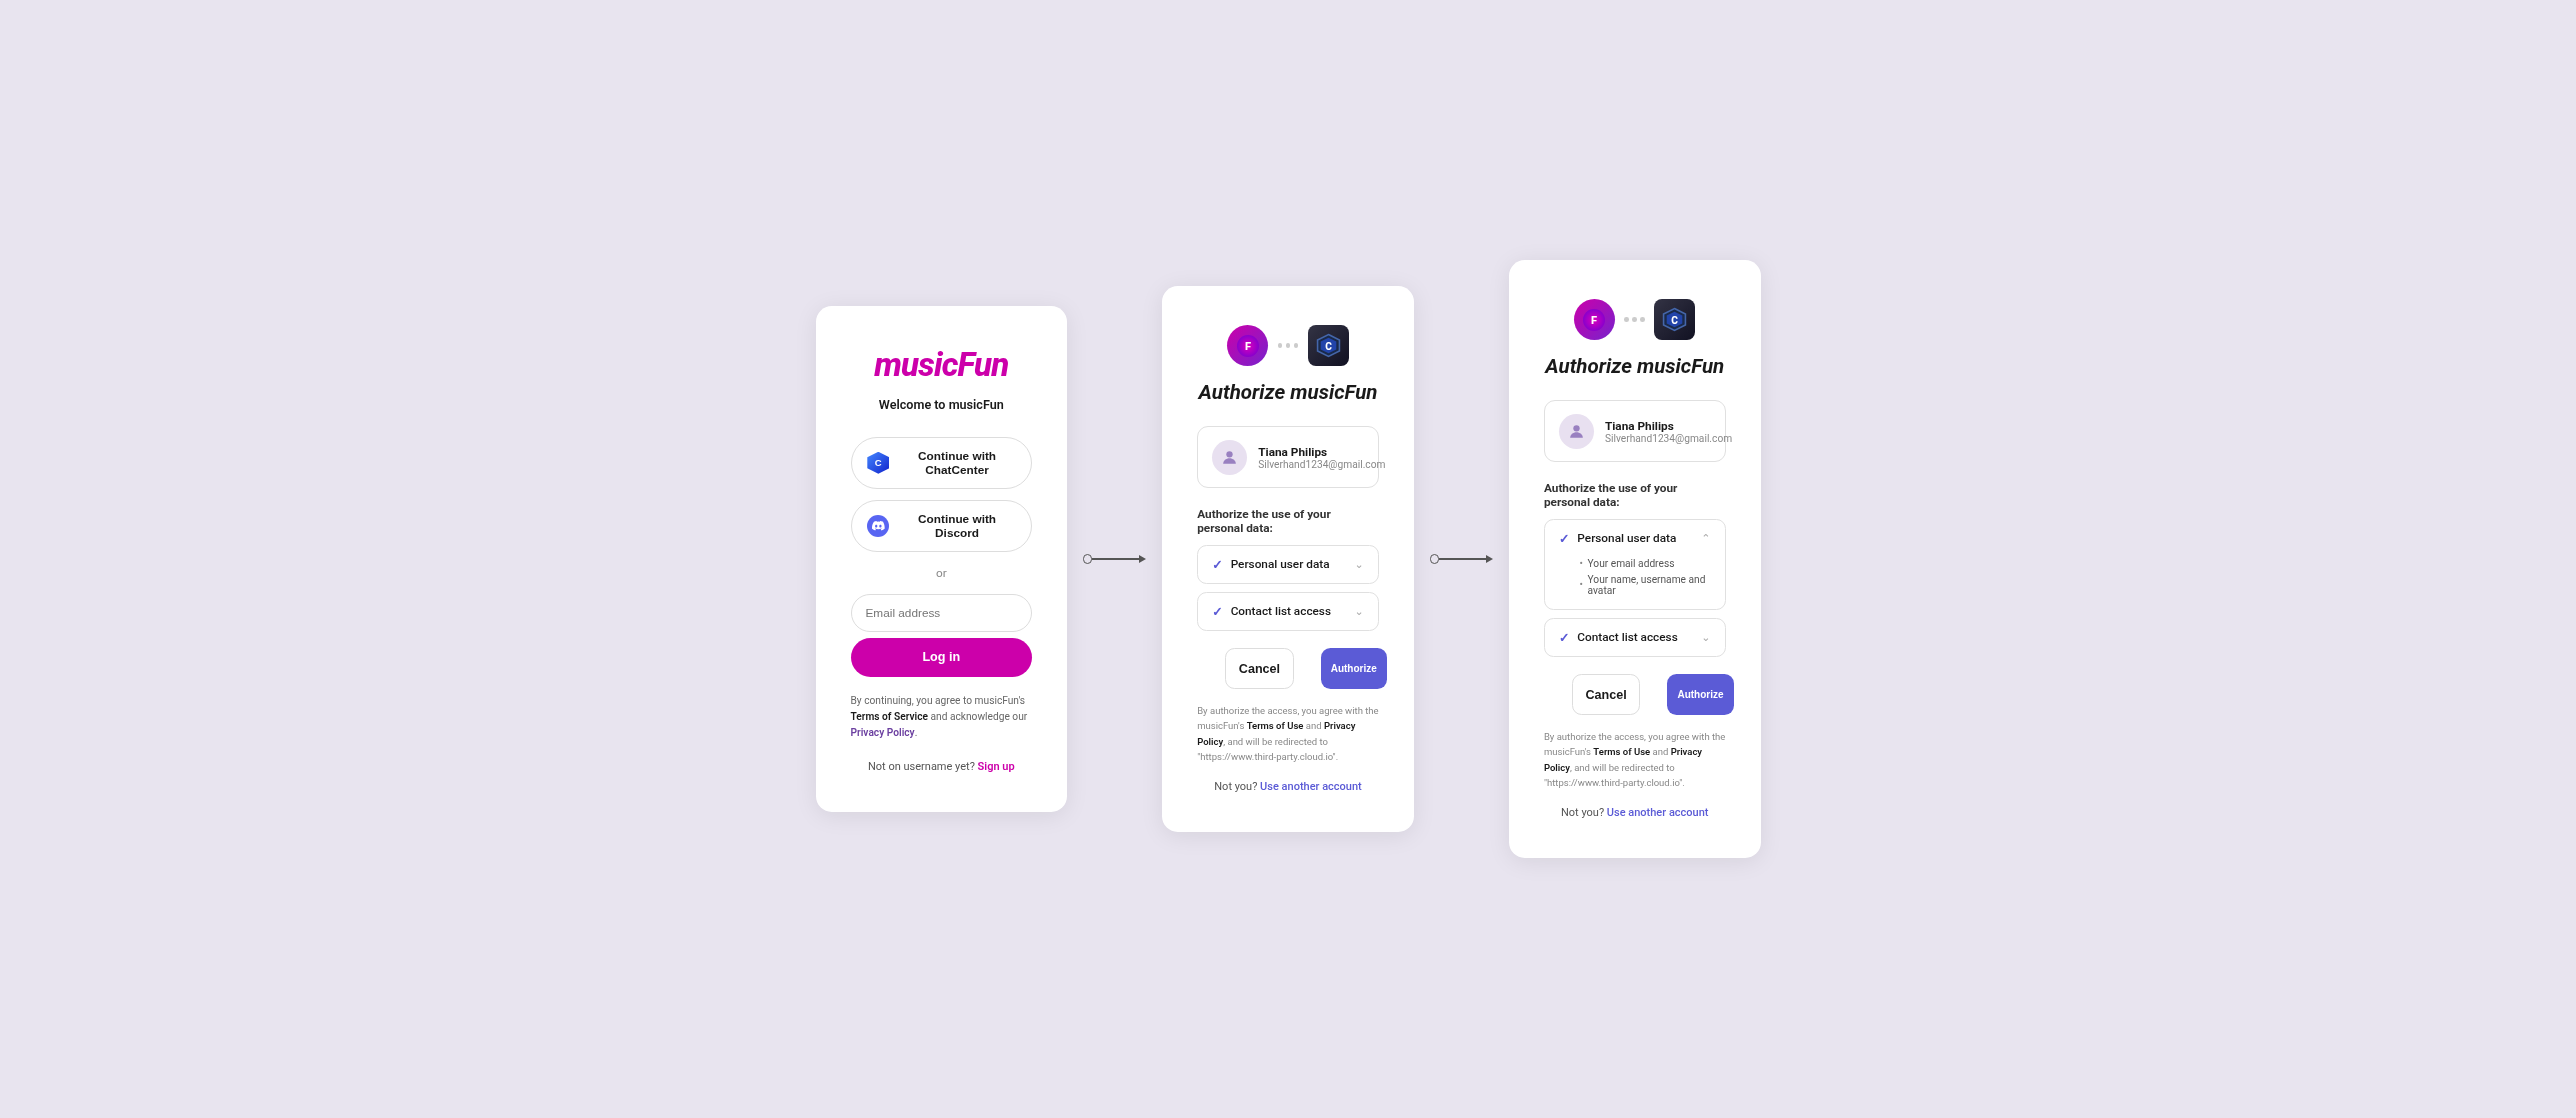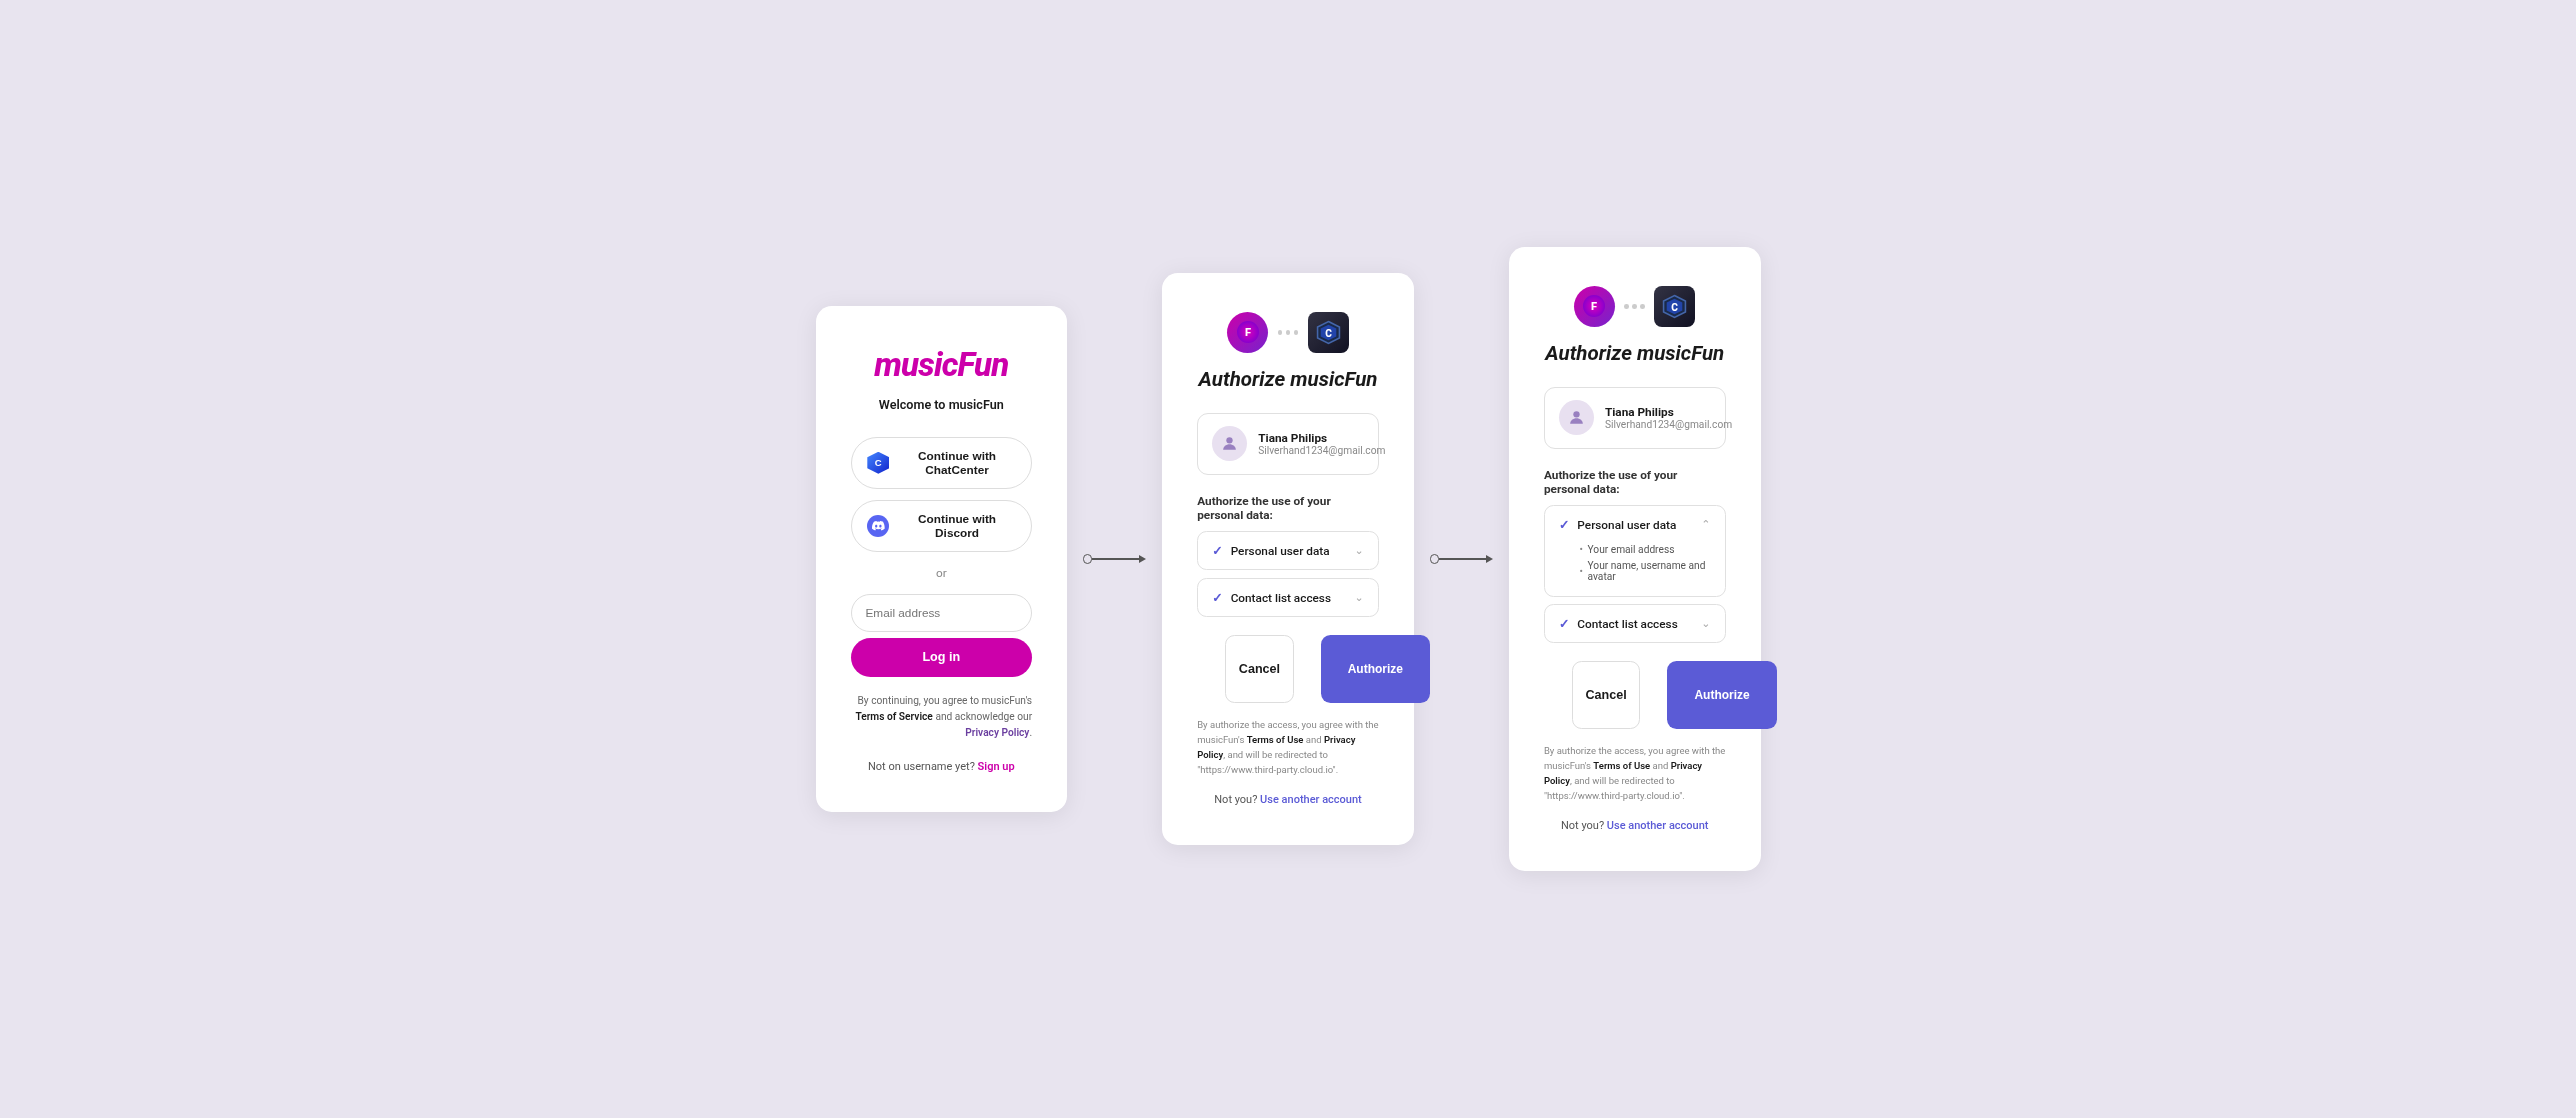--- a/index.html
+++ b/index.html
@@ -118,21 +118,21 @@
       background: #cc00aa;
       color: #fff;
       border: none;
       border-radius: 39px;
       font-size: 12.6px;
       font-weight: 700;
       cursor: pointer;
       margin-bottom: 15.8px;
     }
     .terms-text {
-      text-align: right;
+      text-align: left;
       font-size: 10.2px;
       color: #666;
       line-height: 1.6;
       margin-bottom: 18px;
     }
     .terms-text a { color: #1a1a1a; font-weight: 600; text-decoration: none; }
     .terms-text a.privacy { color: #6b3fa0; }
     .signup-text {
       text-align: center;
       font-size: 11px;
@@ -273,26 +273,26 @@
       background: #fff;
       color: #1a1a1a;
       border: 1.6px solid #ddd;
       border-radius: 9.5px;
       font-size: 12.6px;
       font-weight: 600;
       cursor: pointer;
     }
     .authorize-btn {
       flex: 1;
-      padding: 27px;
+      padding: 10px;
       background: #5b5bd6;
       color: #fff;
       border: none;
       border-radius: 9.5px;
-      font-size: 12px;
+      font-size: 10px;
       font-weight: 600;
       cursor: pointer;
     }
     .footer-text {
       font-size: 9.5px;
       color: #888;
       line-height: 1.6;
       margin-bottom: 15.8px;
     }
     .footer-text a { color: #1a1a1a; font-weight: 600; text-decoration: none; }

